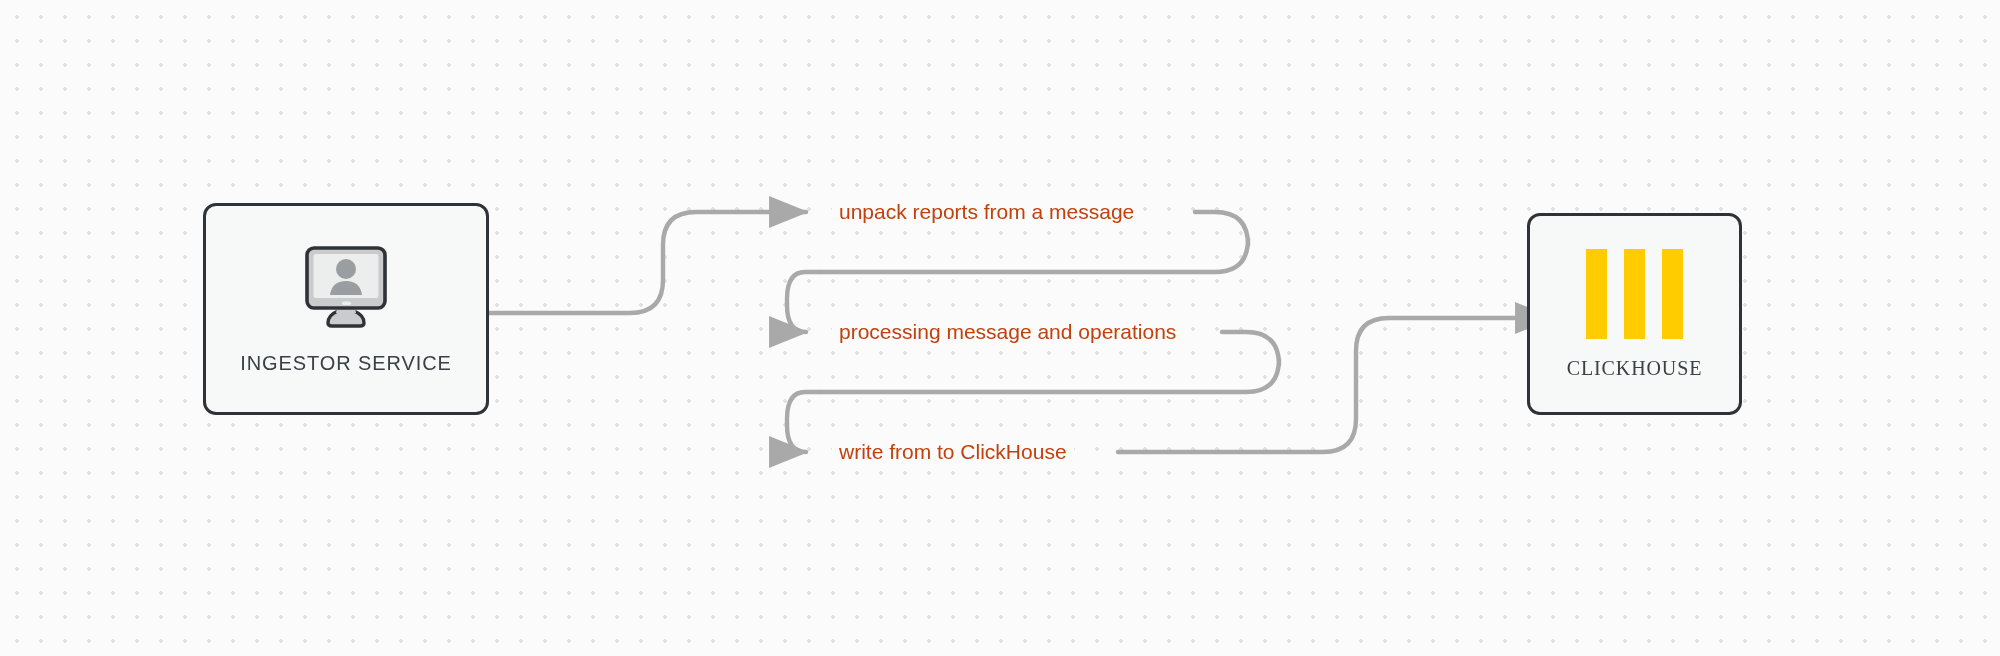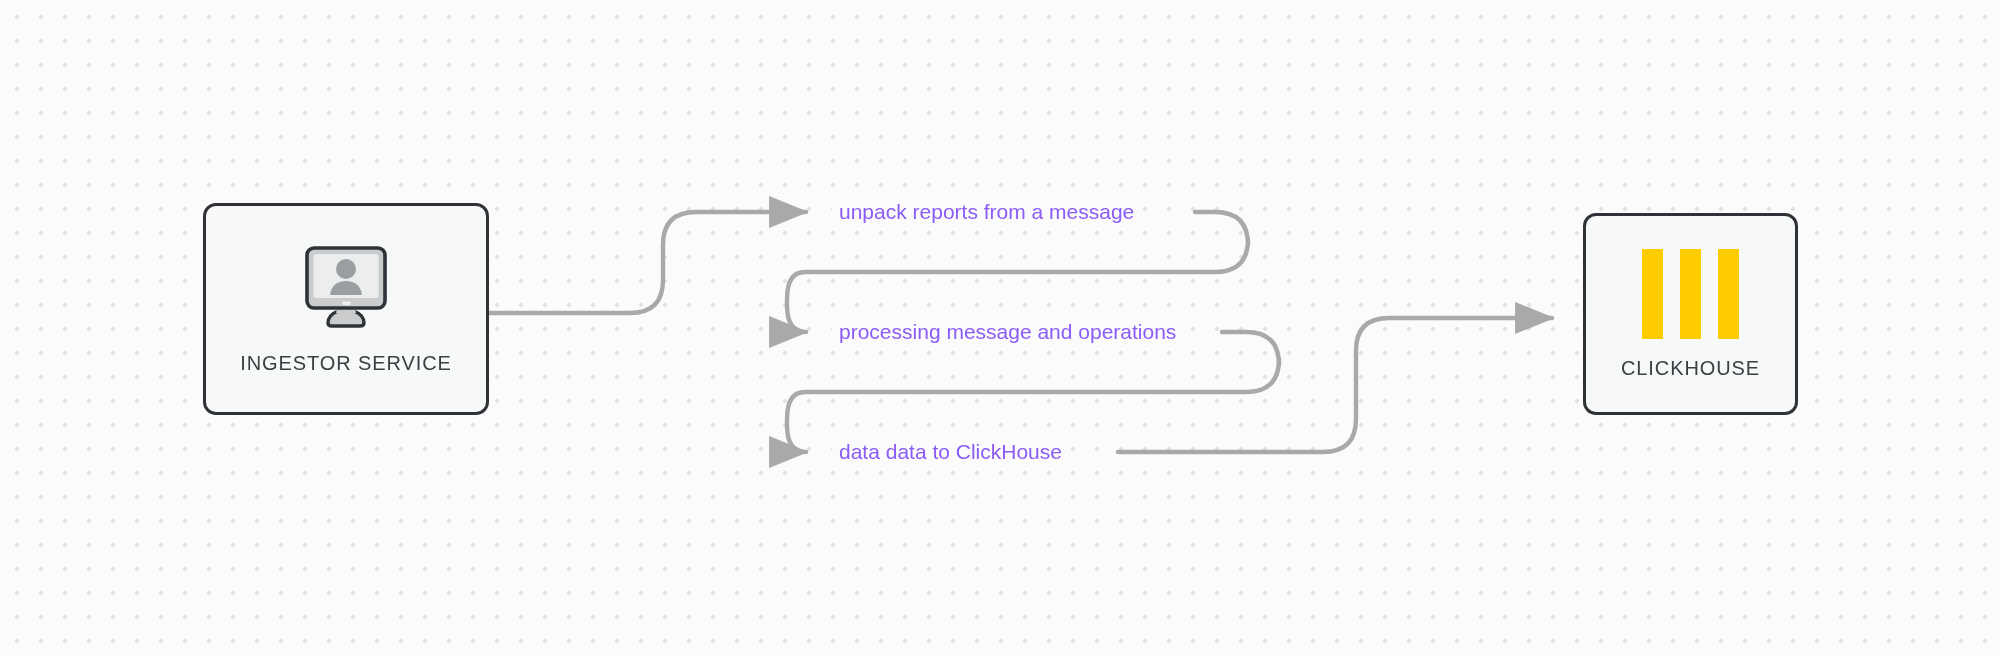--- a/index.html
+++ b/index.html
@@ -57,45 +57,46 @@
   #node-ingestor {
     left: 203px;
     top: 203px;
     width: 286px;
     height: 212px;
   }
   #node-ingestor .node-icon { margin-bottom: 16px; }
   #node-ingestor .node-label { margin-top: 3px; }
 
   #node-clickhouse {
-    left: 1583px;
+    left: 1527px;
     top: 213px;
     width: 215px;
     height: 202px;
+    font-family: Liberation Serif, serif;
   }
   #node-clickhouse .node-icon { margin-bottom: 18px; }
 
   
   .ch-bars {
     display: flex;
     align-items: flex-end;
     gap: 17px;
     height: 90px;
   }
   .ch-bar {
     width: 21px;
     background: #FFCC00;
     height: 100%;
   }
 
   
   .edge-label {
     position: absolute;
     font-size: 21px;
-    color: #8b5cf6;
+    color: #c2410c;
     white-space: nowrap;
     background: #fbfbfb;
     padding: 0 7px;
     line-height: 26px;
     transform: translateY(-50%);
   }
   #edge-label-0 { left: 832px; top: 212px; }
   #edge-label-1 { left: 832px; top: 332px; }
   #edge-label-2 { left: 832px; top: 452px; }
 </style>
@@ -182,15 +183,15 @@
         <div class="ch-bar"></div>
         <div class="ch-bar"></div>
         <div class="ch-bar"></div>
       </div>
     </div>
     <div class="node-label">CLICKHOUSE</div>
   </div>
 
   <div class="edge-label" id="edge-label-0">unpack reports from a message</div>
   <div class="edge-label" id="edge-label-1">processing message and operations</div>
-  <div class="edge-label" id="edge-label-2">data data to ClickHouse</div>
+  <div class="edge-label" id="edge-label-2">write from to ClickHouse</div>
 
 </div>
 
 </body></html>

